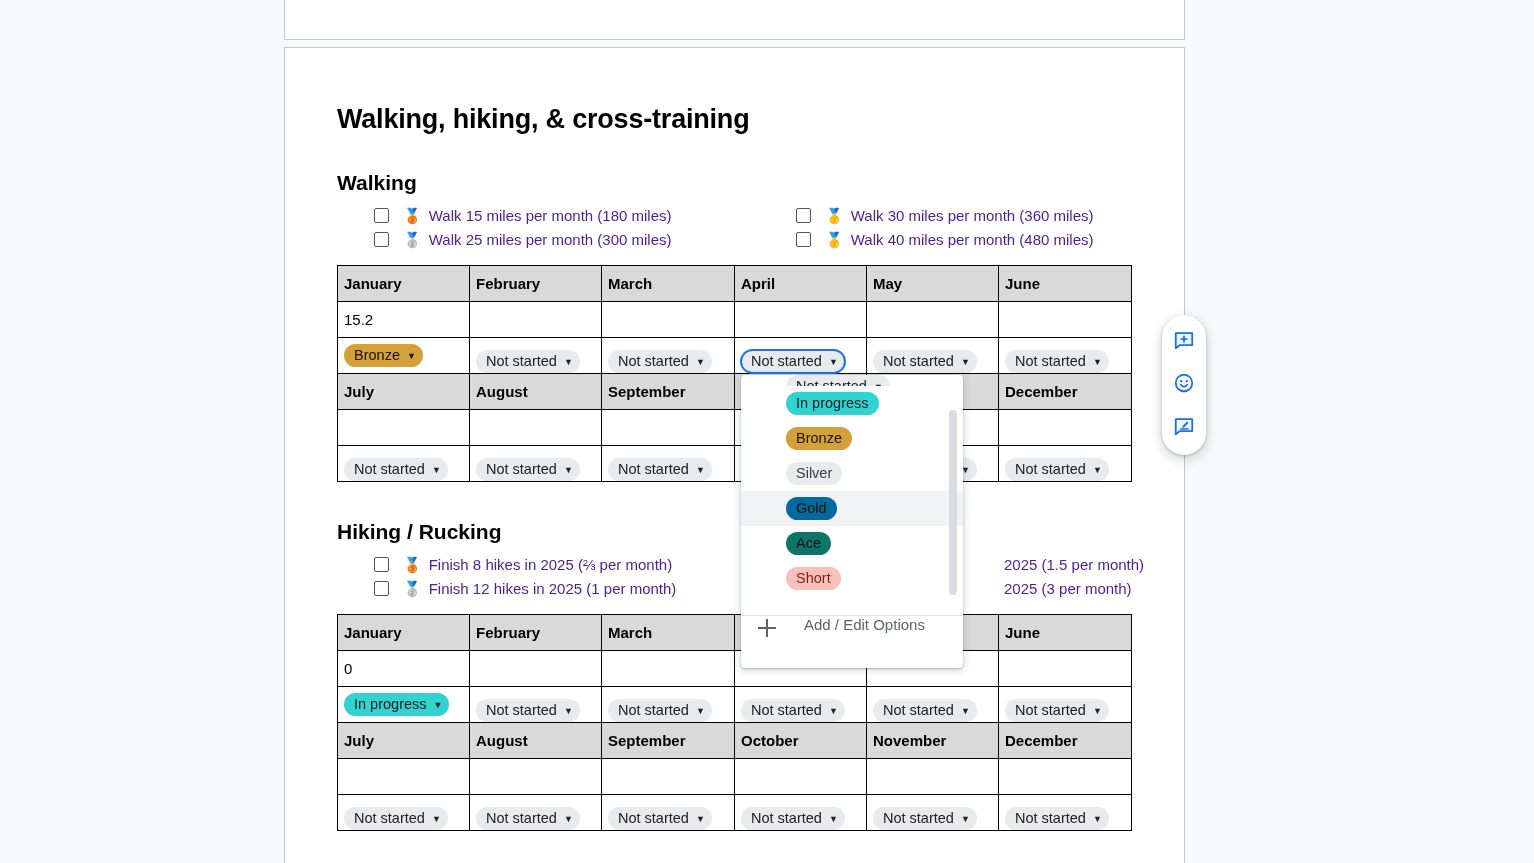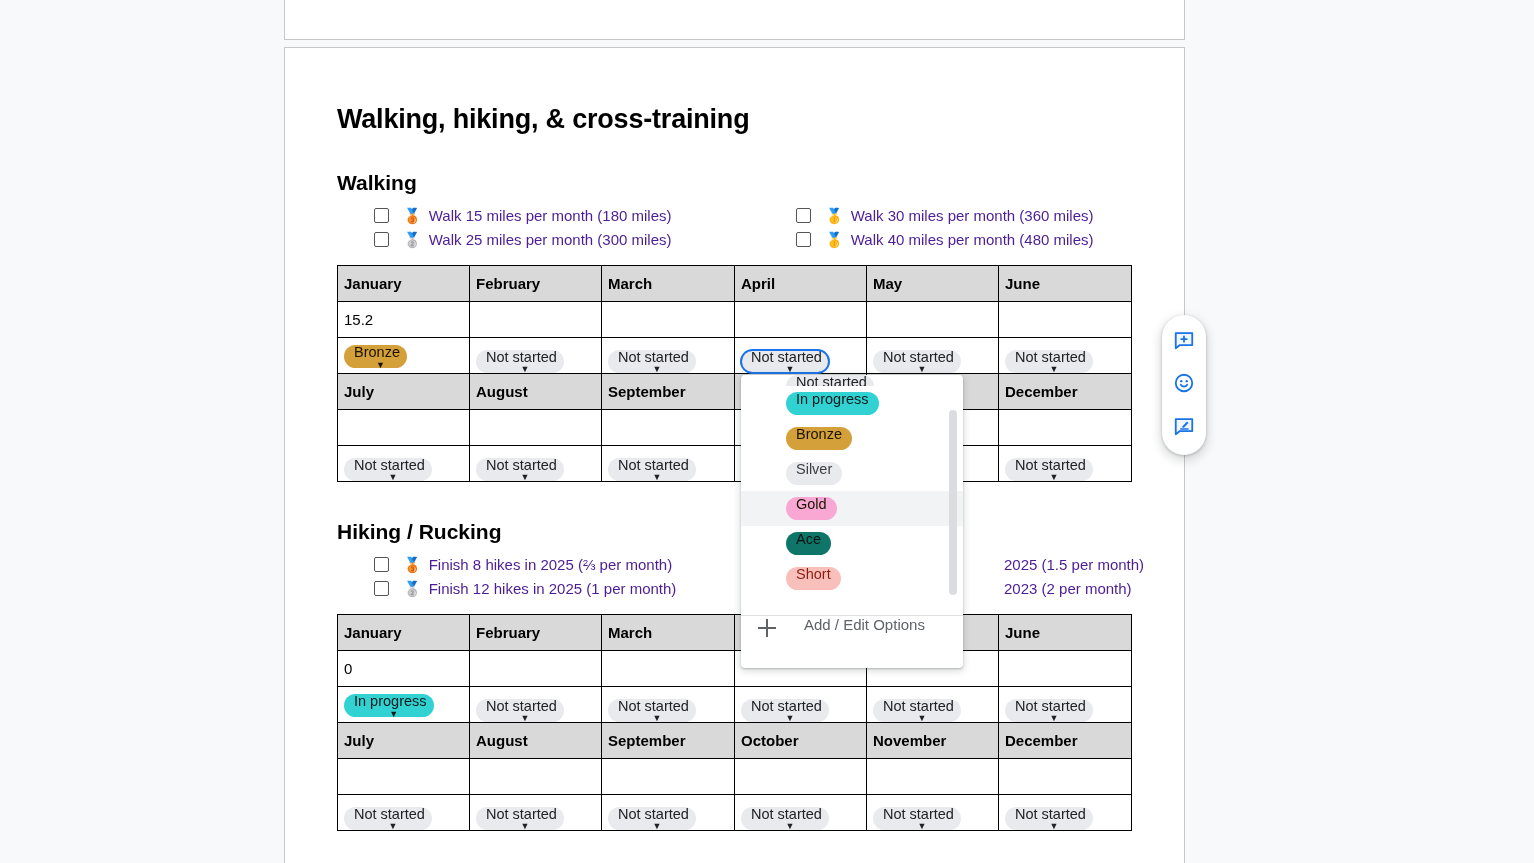--- a/index.html
+++ b/index.html
@@ -90,33 +90,32 @@
   .chip {
     display: inline-flex;
     align-items: center;
     height: 23px;
     border-radius: 12px;
     padding: 0 7px 0 10px;
     font-size: 14.5px;
     line-height: 1;
     white-space: nowrap;
     cursor: pointer;
-    flex-direction: column;
   }
   .chip .caret {
     margin-left: 7px;
     font-size: 9px;
     line-height: 1;
     transform: translateY(1px);
   }
   .chip-notstarted { background: #e8eaed; color: #202124; margin-top: 11px; }
   .chip-inprogress { background: #33d2d2; color: #0d1b1b; }
   .chip-bronze     { background: #d4a03a; color: #1a1200; }
   .chip-silver     { background: #e8eaed; color: #3c4043; }
-  .chip-gold       { background: #f9a8d4; color: #1a1400; }
+  .chip-gold       { background: #0369a1; color: #1a1400; }
   .chip-ace        { background: #0f7569; color: #06130f; }
   .chip-short      { background: #f9c0bb; color: #8a1c12; }
   .chip-focus {
     outline: 2px solid #1a73e8;
     outline-offset: -1px;
     border-radius: 12px;
   }
 
   
   .dropdown {
@@ -357,21 +356,21 @@
             <span class="checkbox"></span>
             <span class="medal">🥈</span>
             <span class="goal-label">Finish 12 hikes in 2025 (1 per month)</span>
           </div>
         </div>
         <div class="goal-col">
           <div class="goal-item" style="margin-left:245px">
             <span class="goal-label">2025 (1.5 per month)</span>
           </div>
           <div class="goal-item" style="margin-left:245px">
-            <span class="goal-label">2023 (2 per month)</span>
+            <span class="goal-label">2025 (3 per month)</span>
           </div>
         </div>
       </div>
     </div>
 
     <table class="month-table">
       <colgroup>
           <col class="c1">
           <col class="c2">
           <col class="c3">

